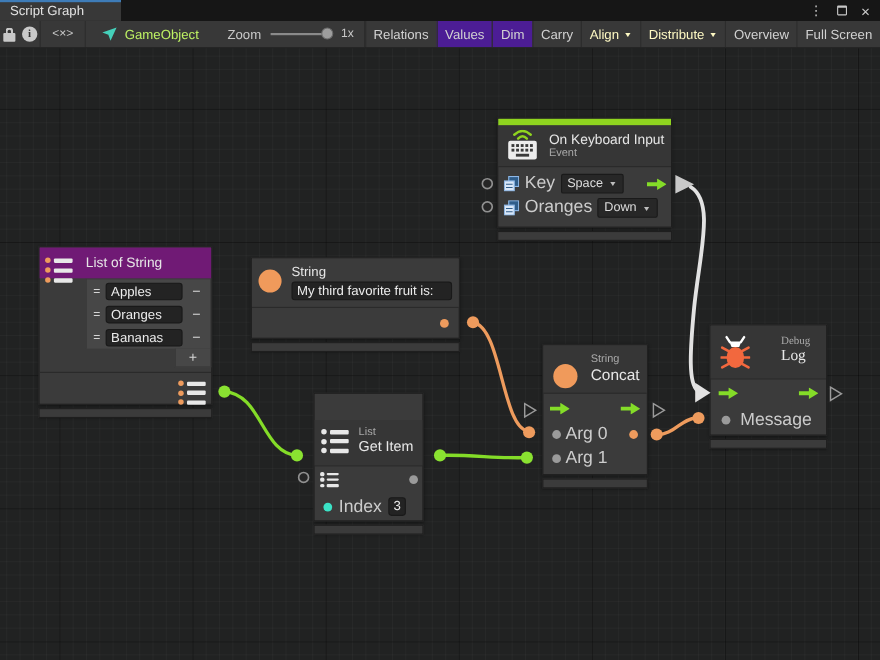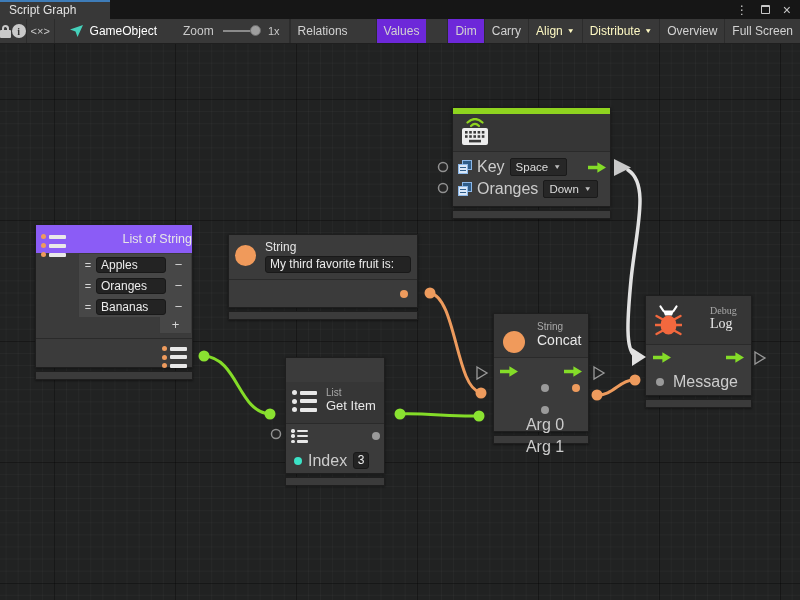--- a/index.html
+++ b/index.html
@@ -24,29 +24,29 @@
   .sep { width:1px; height:100%; background:#2c2c2c; flex:0 0 auto; }
   .lock { display:flex; flex-direction:column; align-items:center; }
   .lock-shackle { width:7px; height:5px; border:2px solid #c9c9c9; border-bottom:none; border-radius:4px 4px 0 0; }
   .lock-body { width:11px; height:8px; background:#c9c9c9; border-radius:1px; }
   .info-icon { width:14px; height:14px; border-radius:50%; background:#c9c9c9; color:#333;
                font-weight:bold; font-size:10px; display:flex; align-items:center; justify-content:center;
                font-family:"Liberation Serif", serif; }
   .code-cell { width:64px; }
   .code-glyph { font-size:11px; letter-spacing:0; color:#c9c9c9; }
   .go-group { display:flex; align-items:center; margin-left:14px; }
-  .go-label { margin-left:6px; color:#ffffff; }
+  .go-label { margin-left:6px; color:#bef264; }
   .zoom-label { margin-left:26px; }
   .slider { position:relative; width:84px; height:2px; background:#8a8a8a; margin:0 10px 0 9px; }
   .slider-handle { position:absolute; right:-3px; top:-5px; width:11px; height:11px; border-radius:50%;
                    background:#9e9e9e; border:1px solid #6b6b6b; }
   .zoom-value { margin-right:9px; font-size:11px; }
   .tbtn { height:100%; display:flex; align-items:center; gap:4px; padding:0 7px;
           border-left:1px solid #2c2c2c; color:#d2d2d2; }
-  .tbtn.pressed { background:#6d28d9;margin-left:21px; }
+  .tbtn.pressed { background:#4c1d95; }
   .tbtn.disabled { color:#fef9c3; }
   .dd-caret { font-size:8px; transform:scaleY(.8); }
   
   .canvas {
     position:absolute; left:0; top:44px; right:0; bottom:0;
     background-color:#212222;
     background-image:
       linear-gradient(to right, rgba(0,0,0,.40) 1px, transparent 1px),
       linear-gradient(to bottom, rgba(0,0,0,.40) 1px, transparent 1px),
       linear-gradient(to right, rgba(255,255,255,.028) 1px, transparent 1px),
@@ -129,21 +129,21 @@
   #node-getitem .idxfield { width:16px; text-align:center; padding:0 1px; }
   
   #node-concat { left:493px; top:313px; width:96px; }
   #node-concat .nheader { height:43px; }
   #node-concat .circle-icon { position:absolute; left:9px; top:17px; width:22px; height:22px; }
   #node-concat .htxt { margin-left:43px; padding-top:7px; }
   #node-concat .nrows { padding-bottom:3px; }
   #node-concat .row1 { height:26px; }
   #node-concat .row1 .arrow.in { position:absolute; left:6px; top:8px; }
   #node-concat .row1 .arrow.out { position:absolute; right:6px; top:8px; }
-  #node-concat .row2, #node-concat .row3 { height:22px; padding-left:8px; gap:24px;flex-direction:column; }
+  #node-concat .row2, #node-concat .row3 { height:22px; padding-left:8px; gap:4px; }
   #node-concat .row2 .dot.orange { position:absolute; right:8px; }
   
   #node-log { left:645px; top:295px; width:107px; }
   #node-log .nheader { height:48px; }
   #node-log .bug { position:absolute; left:9px; top:8px; }
   #node-log .htxt { margin-left:64px; padding-top:9px;font-family:Liberation Serif, serif; }
   #node-log .nrows { padding-bottom:2px; }
   #node-log .row1 { height:25px; }
   #node-log .row1 .arrow.in { position:absolute; left:7px; top:7px; }
   #node-log .row1 .arrow.out { position:absolute; right:7px; top:7px; }
@@ -240,20 +240,24 @@
               <rect x="18.6" y="13" width="2.6" height="2.6"></rect>
               <rect x="22.8" y="13" width="2.6" height="2.6"></rect>
             <rect x="6" y="17.2" width="2.6" height="2.6"></rect>
               <rect x="10.2" y="17.2" width="2.6" height="2.6"></rect>
               <rect x="14.4" y="17.2" width="2.6" height="2.6"></rect>
               <rect x="18.6" y="17.2" width="2.6" height="2.6"></rect>
               <rect x="22.8" y="17.2" width="2.6" height="2.6"></rect>
             <rect x="10" y="21.8" width="12" height="2.6"></rect>
           </g>
         </svg>
+        <div>
+          <div class="ntitle" style="font-size:12.5px">On Keyboard Input</div>
+          <div class="ncat">Event</div>
+        </div>
       </div>
       <div class="nrows">
         <div class="nrow">
           <svg width="14" height="14" viewBox="0 0 14 14">
             <rect x="4.5" y="0.5" width="9" height="9" fill="#2f5d8a" stroke="#8db8e8" stroke-width="1"></rect>
             <rect x="0.5" y="4.5" width="9" height="9" fill="#d9e7f8" stroke="#8db8e8" stroke-width="1"></rect>
             <line x1="2" y1="7.5" x2="8" y2="7.5" stroke="#2f5d8a" stroke-width="1"></line>
             <line x1="2" y1="10.5" x2="8" y2="10.5" stroke="#2f5d8a" stroke-width="1"></line>
           </svg>
           <span class="plabel">Key</span>
@@ -276,21 +280,21 @@
             <span class="dd-caret">▼</span>
           </span>
         </div>
       </div>
     </div>
     <div class="nfooter"></div>
   </div>
 
   <div class="node" id="node-list">
     <div class="nblock">
-      <div class="nheader" style="background:#8b5cf6;text-align:right;">
+      <div class="nheader" style="background:#701a75;">
         <span class="licon licon-lg hicon">
           <span class="licon-row">
               <span class="d or"></span>
               <span class="b"></span>
             </span>
           <span class="licon-row">
               <span class="d or"></span>
               <span class="b"></span>
             </span>
           <span class="licon-row">

